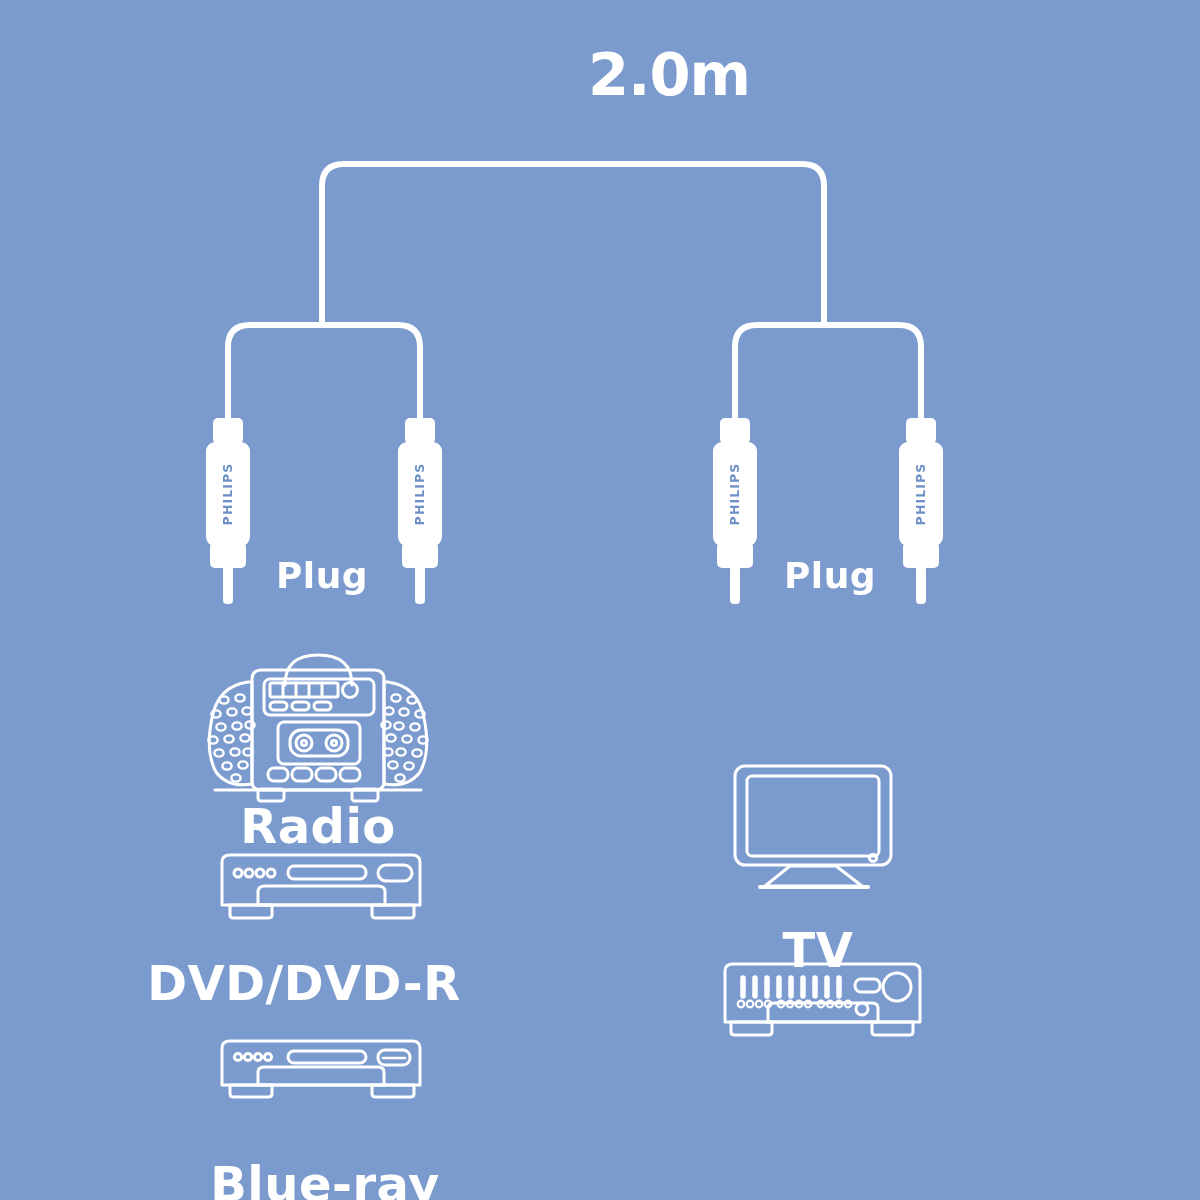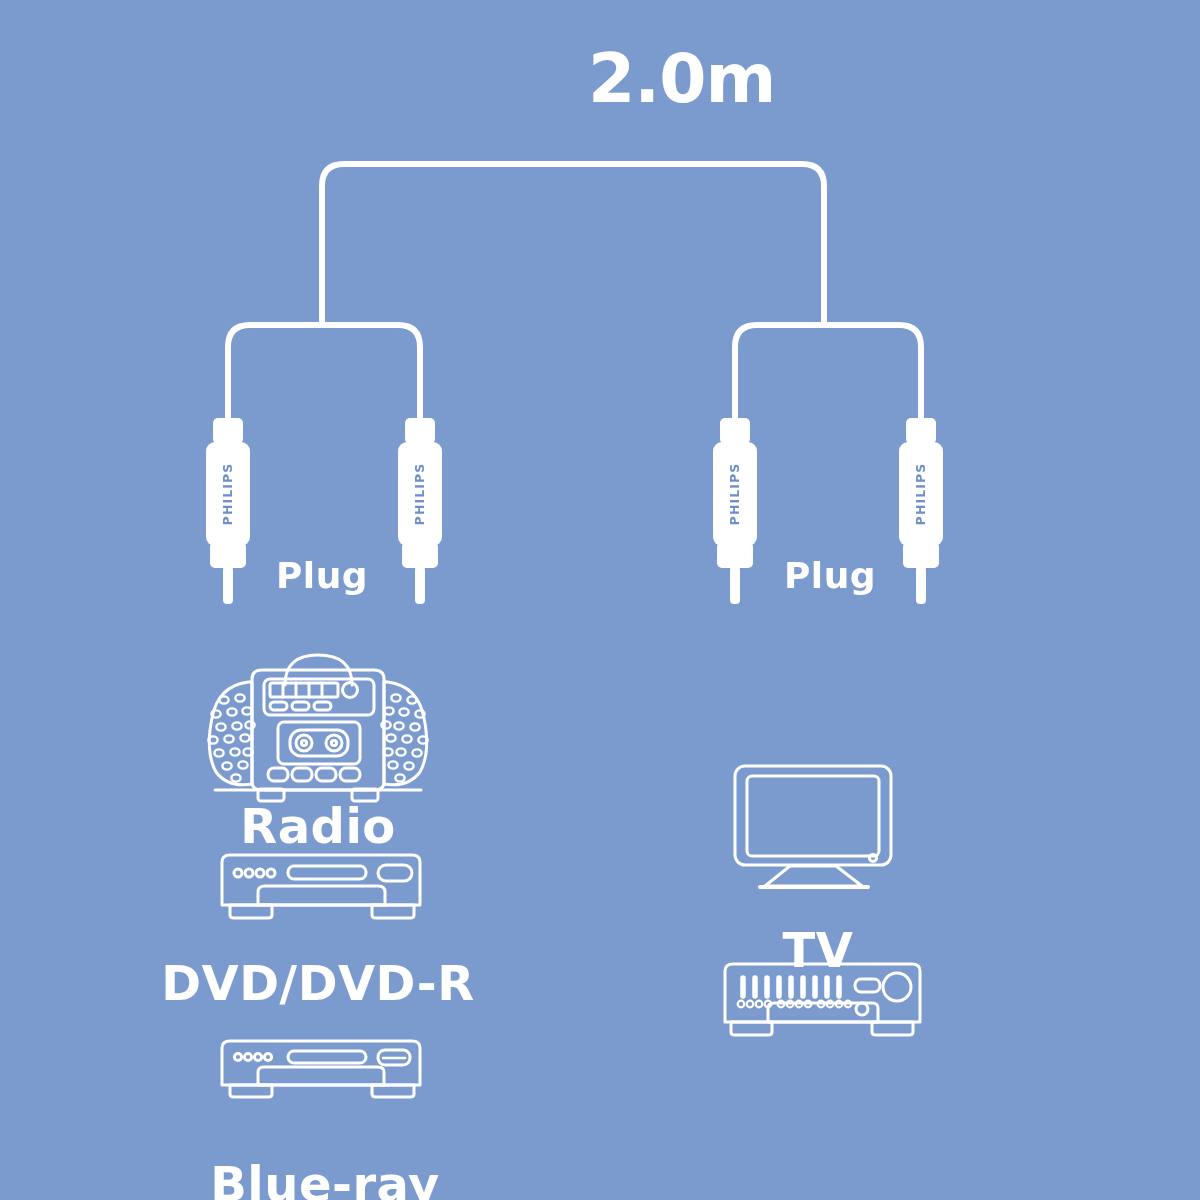--- a/index.html
+++ b/index.html
@@ -28,21 +28,21 @@
   .lbl {
     position: absolute;
     color: #ffffff;
     font-weight: 700;
     letter-spacing: 0.5px;
     white-space: nowrap;
     text-align: center;
     font-family: "DejaVu Sans", "Liberation Sans", sans-serif;
   }
   .title {
-    font-size: 68px;
+    font-size: 59px;
     font-weight: 700;
     letter-spacing: -1px;
     line-height: 1;
   }
   .lbl-plug   { font-size: 36px; }
   .lbl-device { font-size: 48px; }
   .center-x   { transform: translateX(-50%); }
 </style>
 </head>
 <body>
@@ -249,20 +249,20 @@
   </svg>
 
   <div class="lbl title" style="left:588px; top:45px;">2.0m</div>
 
   <div class="lbl lbl-plug center-x" style="left:322px; top:555px;">Plug</div>
 
   <div class="lbl lbl-plug center-x" style="left:830px; top:555px;">Plug</div>
 
   <div class="lbl lbl-device center-x" style="left:318px; top:798px;">Radio</div>
 
-  <div class="lbl lbl-device center-x" style="left:318px; top:955px;">DVD/DVD-R</div>
+  <div class="lbl lbl-device center-x" style="left:304px; top:955px;">DVD/DVD-R</div>
 
   <div class="lbl lbl-device center-x" style="left:325px; top:1122px;margin-top:34px;">Blue-ray</div>
 
   <div class="lbl lbl-device center-x" style="left:818px; top:922px;">TV</div>
 
 
 </div>
 
 </body></html>

